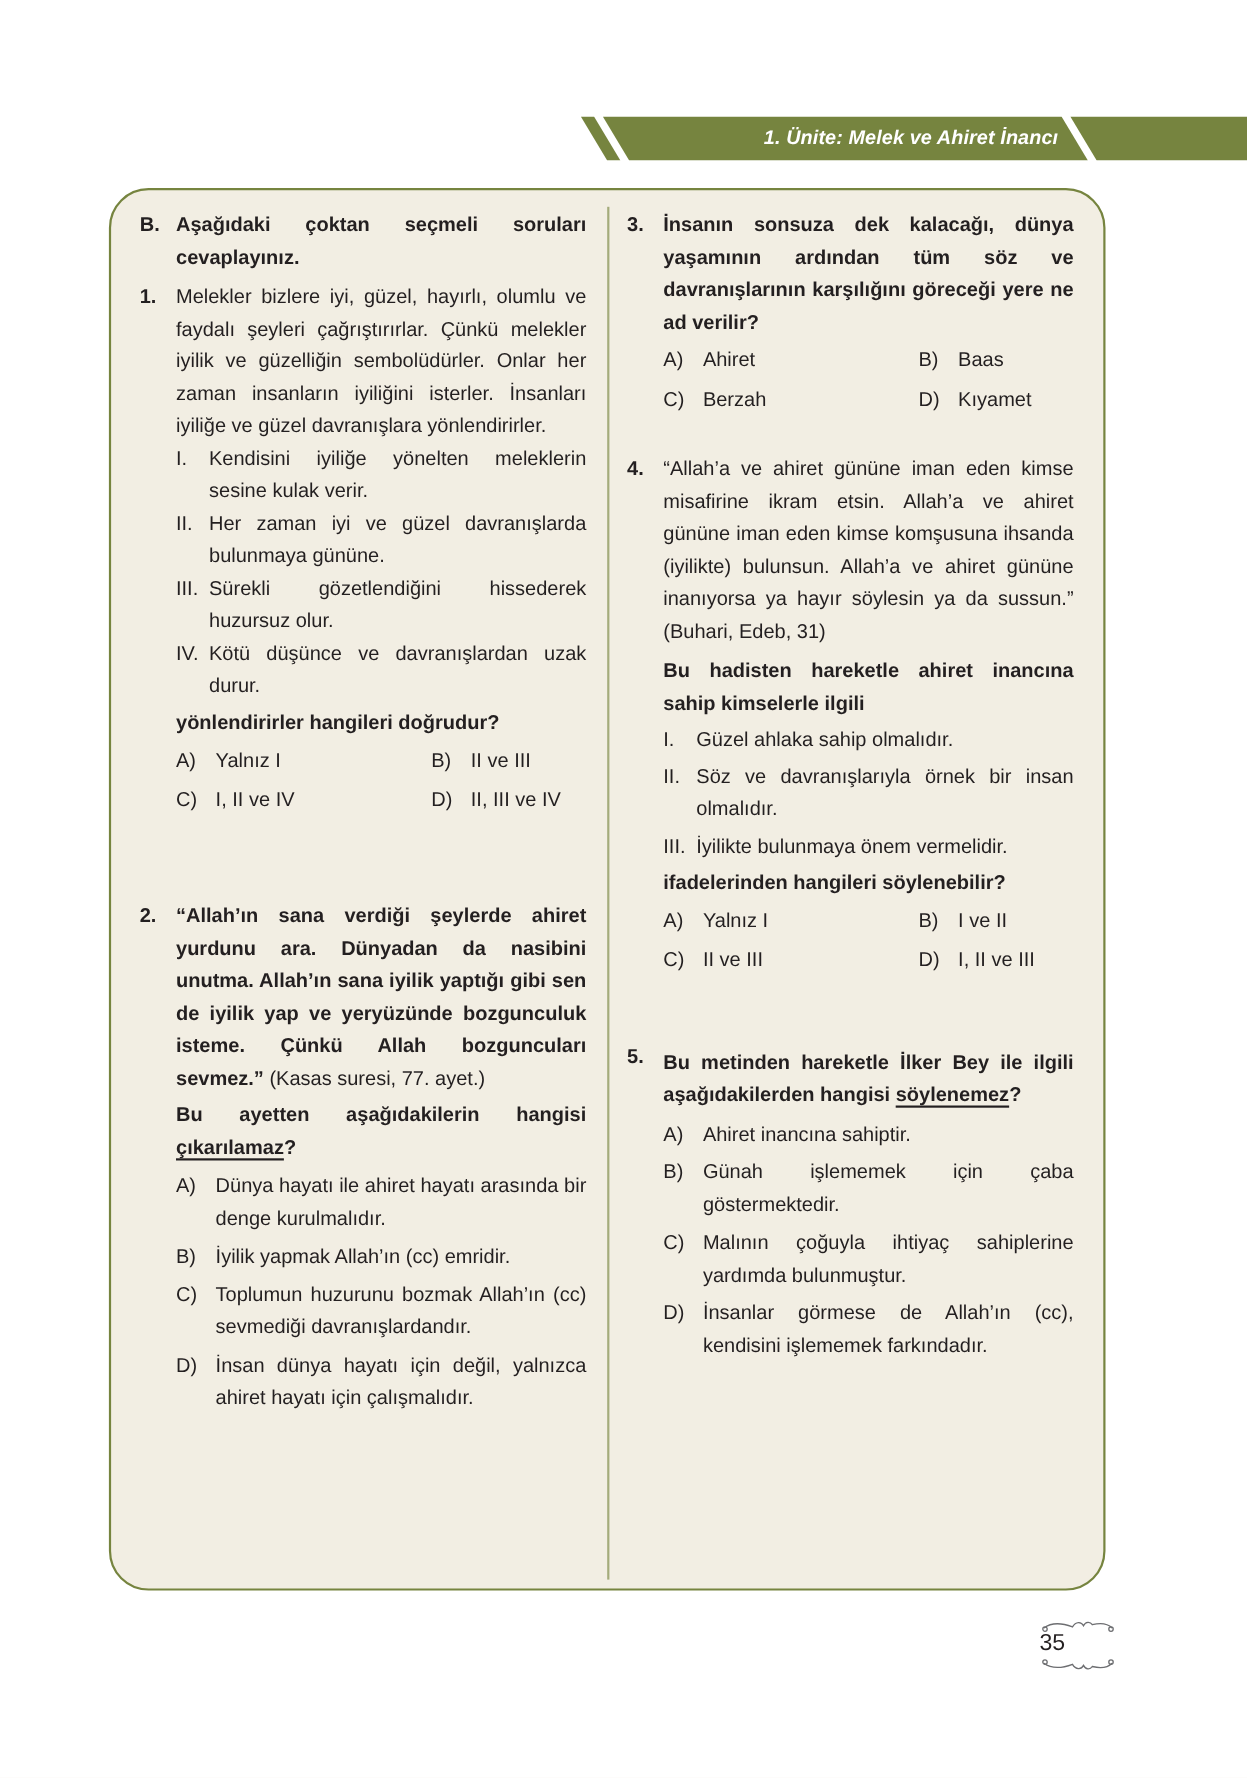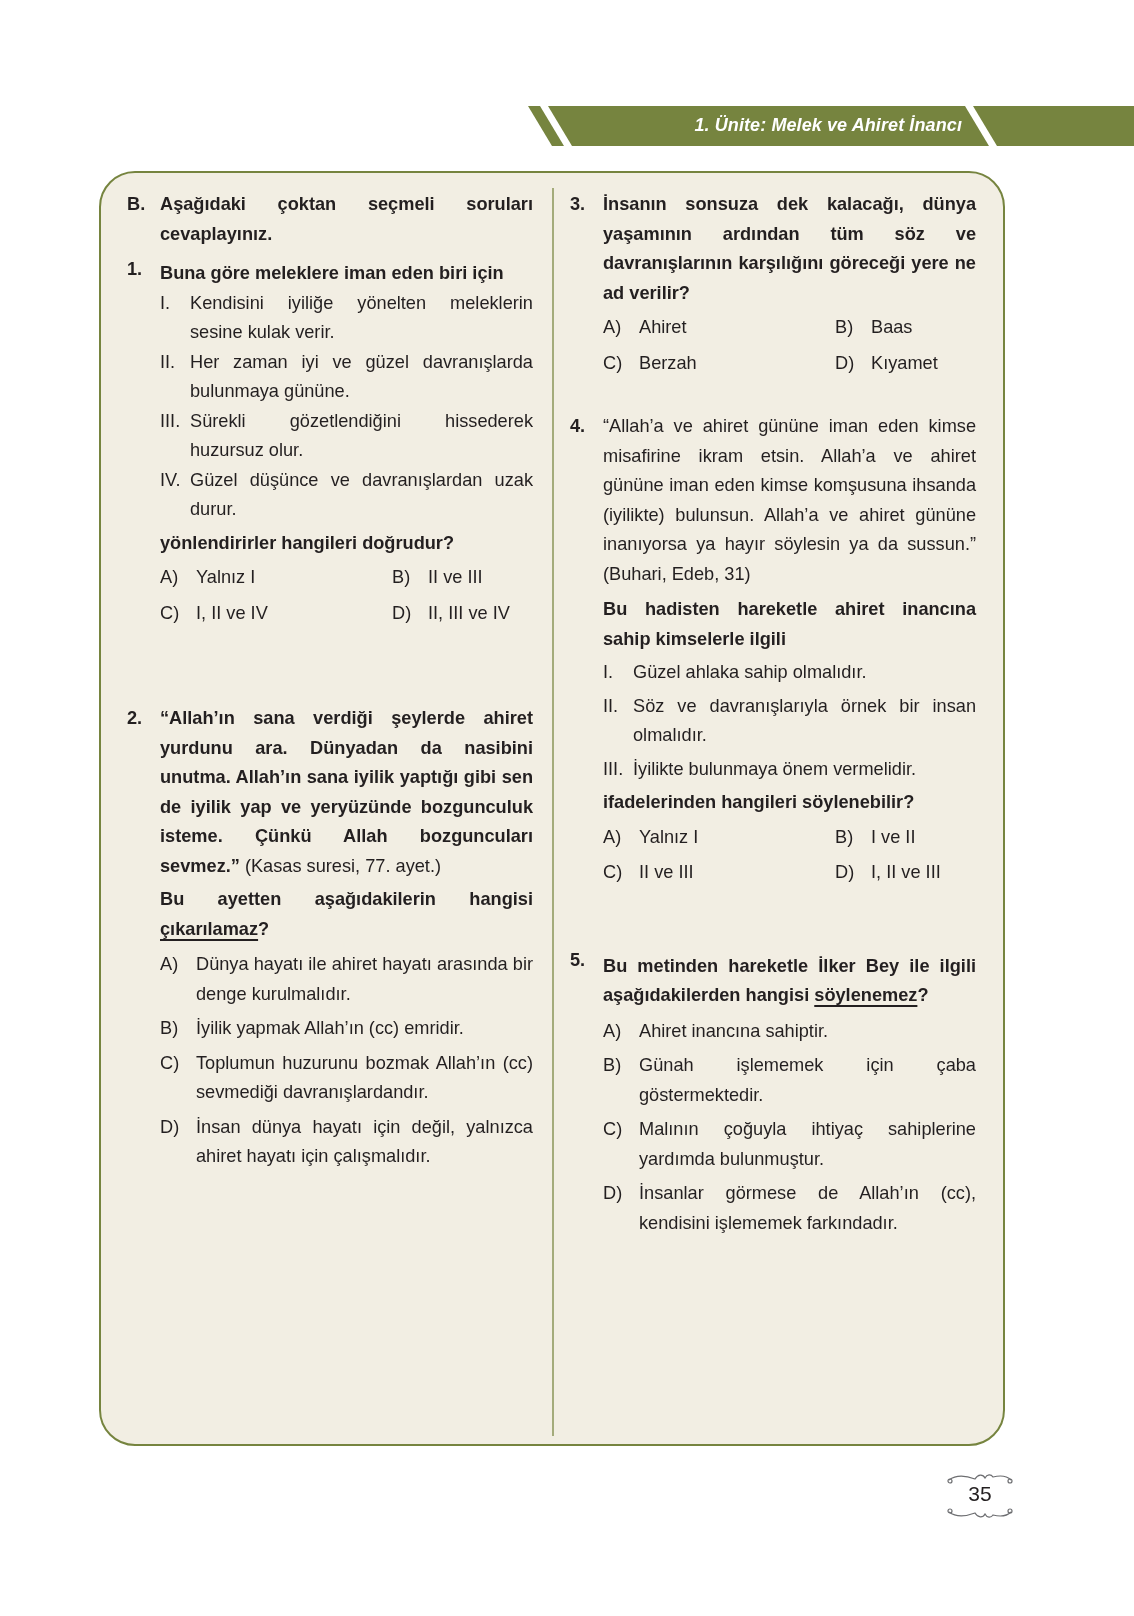--- a/index.html
+++ b/index.html
@@ -36,21 +36,21 @@
   .opt .ol { width: 36px; flex: none; }
   .opt .ot { flex: 1; text-align: justify; }
   .optlist .opt { margin-bottom: 5px; }
 
   .mt6 { margin-top: 6px; }
   .mt4 { margin-top: 4px; }
 
   
   .pagenum { position: absolute; left: 945px; top: 1468px; width: 70px; height: 56px; }
   .pagenum svg { position: absolute; left: 0; top: 0; }
-  .pagenum-text { position: absolute; left: 0; width: 70px; top: 14px; text-align: center; font-size: 21px; color: #231f20; }
+  .pagenum-text { position: absolute; left: 0; width: 70px; top: 14px; font-size: 21px; color: #231f20; }
 </style>
 </head>
 <body>
 
 <div class="banner">
   <svg width="606" height="40" viewBox="0 0 606 40">
     <polygon points="0,0 12,0 36,40 24,40" fill="#76843f"></polygon>
     <polygon points="20,0 437,0 461,40 44,40" fill="#76843f"></polygon>
     <polygon points="445,0 606,0 606,40 469,40" fill="#76843f"></polygon>
   </svg>
@@ -63,36 +63,36 @@
 <div class="col col-left">
 
   <div class="q">
     <span class="q-num">B.</span>
     <span class="q-body bold just">Aşağıdaki çoktan seçmeli soruları cevaplayınız.</span>
   </div>
 
   <div class="q mt6">
     <span class="q-num">1.</span>
     <div class="q-body">
-      <div class="bold just mt4">Buna göre meleklere iman eden biri için</div>
+      <div class="just">Melekler bizlere iyi, güzel, hayırlı, olumlu ve faydalı şeyleri çağrıştırırlar. Çünkü melekler iyilik ve güzelliğin sembolüdürler. Onlar her zaman insanların iyiliğini isterler. İnsanları iyiliğe ve güzel davranışlara yönlendirirler.</div>
       <div class="roman">
         <span class="rn">I.</span>
         <span class="rt">Kendisini iyiliğe yönelten meleklerin sesine kulak verir.</span>
       </div>
       <div class="roman">
         <span class="rn">II.</span>
         <span class="rt">Her zaman iyi ve güzel davranışlarda bulunmaya gününe.</span>
       </div>
       <div class="roman">
         <span class="rn">III.</span>
         <span class="rt">Sürekli gözetlendiğini hissederek huzursuz olur.</span>
       </div>
       <div class="roman">
         <span class="rn">IV.</span>
-        <span class="rt">Güzel düşünce ve davranışlardan uzak durur.</span>
+        <span class="rt">Kötü düşünce ve davranışlardan uzak durur.</span>
       </div>
       <div class="bold mt4">yönlendirirler hangileri doğrudur?</div>
       <div class="opts2">
         <div class="opt">
             <span class="ol">A)</span>
             <span class="ot">Yalnız I</span>
           </div>
         <div class="opt">
             <span class="ol">B)</span>
             <span class="ot">II ve III</span>

